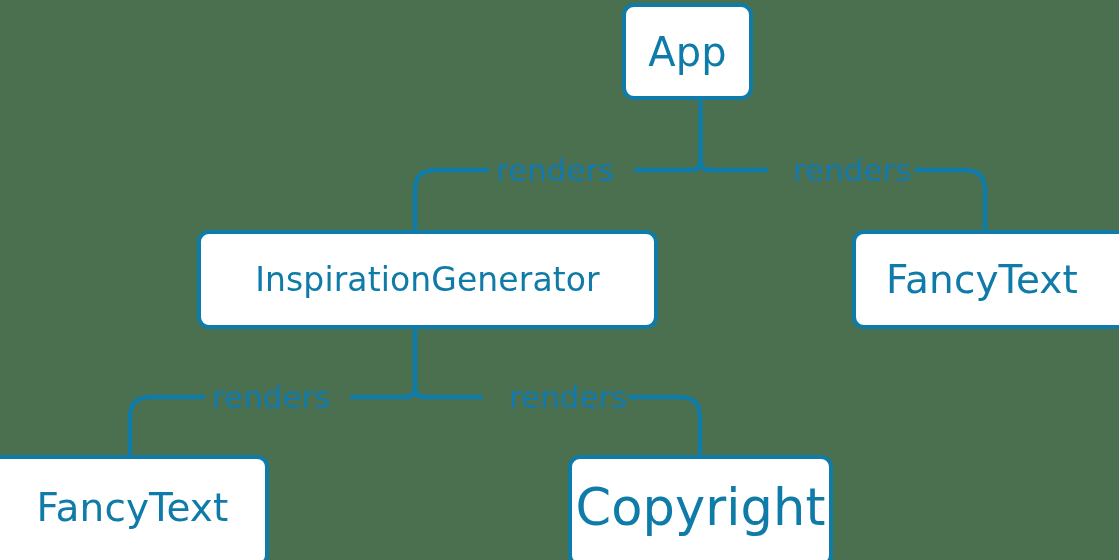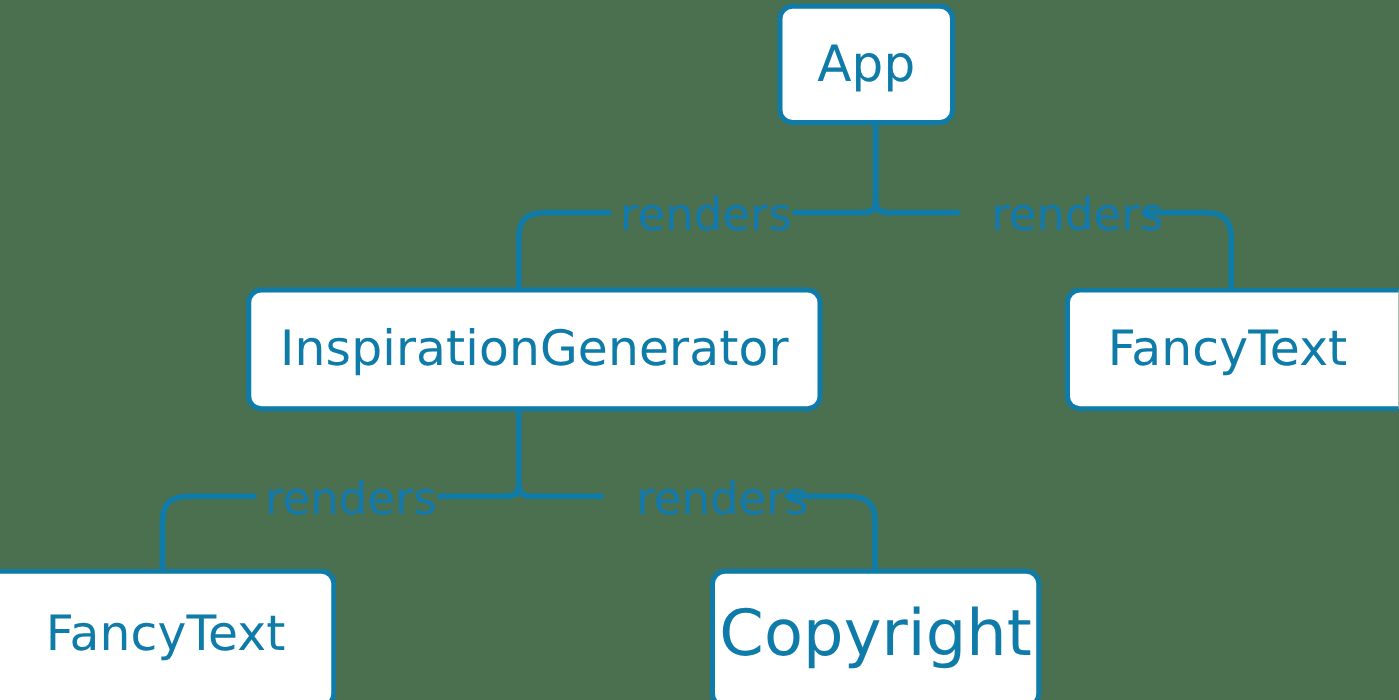--- a/index.html
+++ b/index.html
@@ -36,41 +36,41 @@
     font-weight: 400;
     letter-spacing: 0.1px;
     white-space: nowrap;
     z-index: 2;
   }
   .node-label {
     color: #0f7ba8;
     line-height: 1;
   }
   
-  #node-app        { left: 622px; top: 3px;   width: 142px; height: 97px;  font-size: 40px; }
+  #node-app        { left: 622px; top: 3px;   width: 131px; height: 97px;  font-size: 40px; }
   #node-app .node-label { font-size: 40px; }
 
   #node-inspiration{ left: 197px; top: 230px; width: 461px; height: 99px; }
-  #node-inspiration .node-label { font-size: 39px; }
+  #node-inspiration .node-label { font-size: 33px; }
 
   #node-fancytext-right { left: 852px; top: 230px; width: 290px; height: 99px;
                           border-right: none; border-top-right-radius: 0; border-bottom-right-radius: 0; }
   #node-fancytext-right .node-label { font-size: 39px; position: relative; left: -17px; }
 
   #node-fancytext-bottom { left: -22px; top: 455px; width: 291px; height: 112px;
                            border-left: none; border-top-left-radius: 0; border-bottom-left-radius: 0; }
   #node-fancytext-bottom .node-label { font-size: 39px; position: relative; left: 11px; top: -4px; }
 
   #node-copyright  { left: 568px; top: 455px; width: 265px; height: 112px; }
   #node-copyright .node-label { font-size: 51px; position: relative; top: -4px; }
 
   .edge-label {
     position: absolute;
     color: #1179ae;
-    font-size: 36px;
+    font-size: 31px;
     font-weight: 500;
     line-height: 1;
     white-space: nowrap;
     z-index: 3;
     background: transparent;
   }
   #label-app-inspiration  { left: 496px; top: 155px; }
   #label-app-fancytext    { left: 793px; top: 155px; }
   #label-insp-fancytext   { left: 212px; top: 382px; }
   #label-insp-copyright   { left: 509px; top: 382px; }

